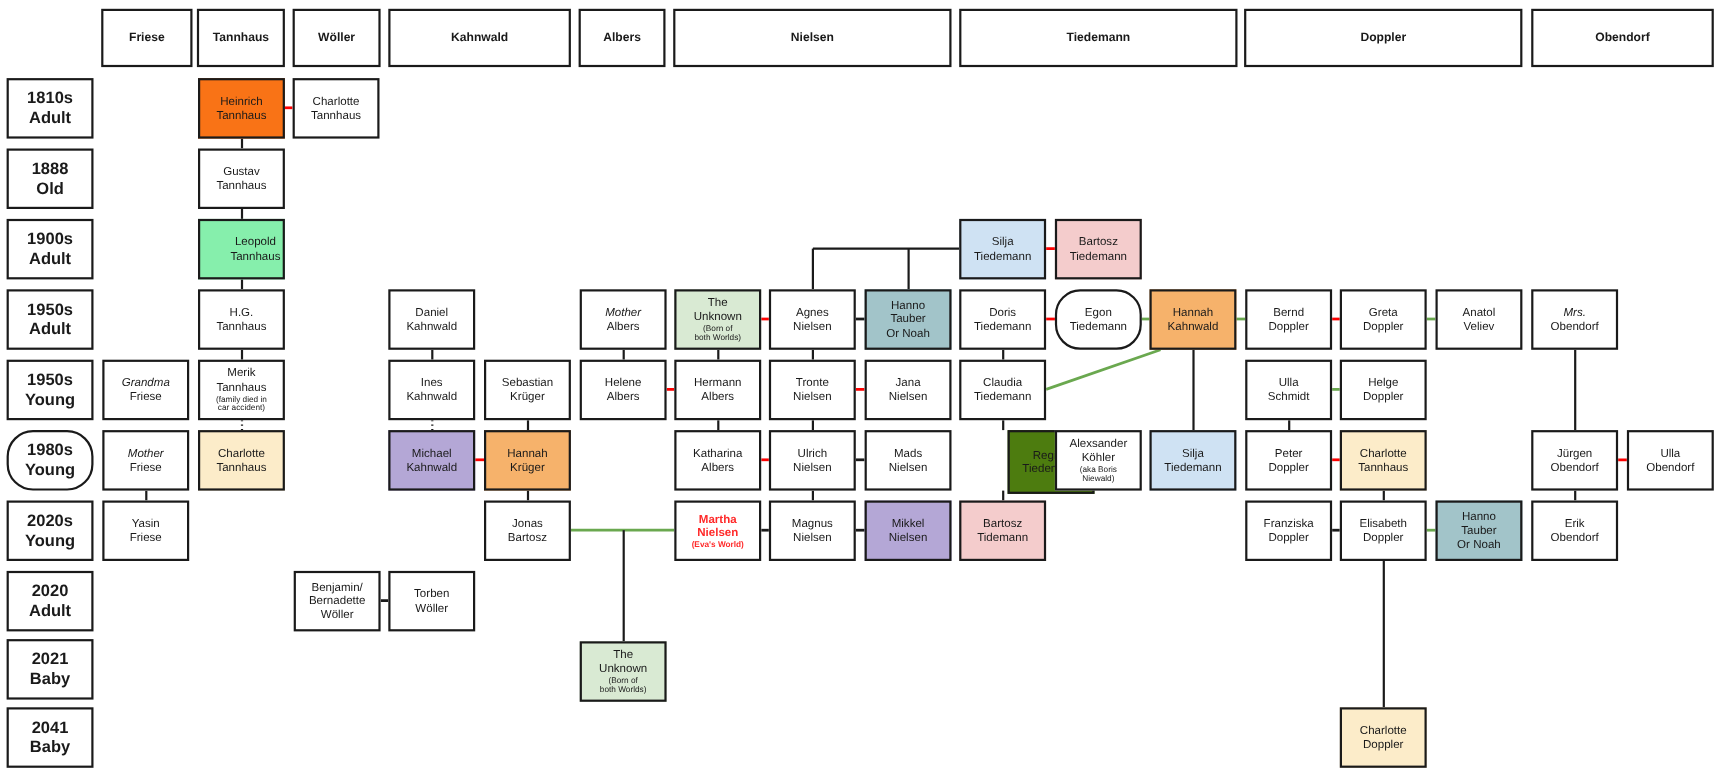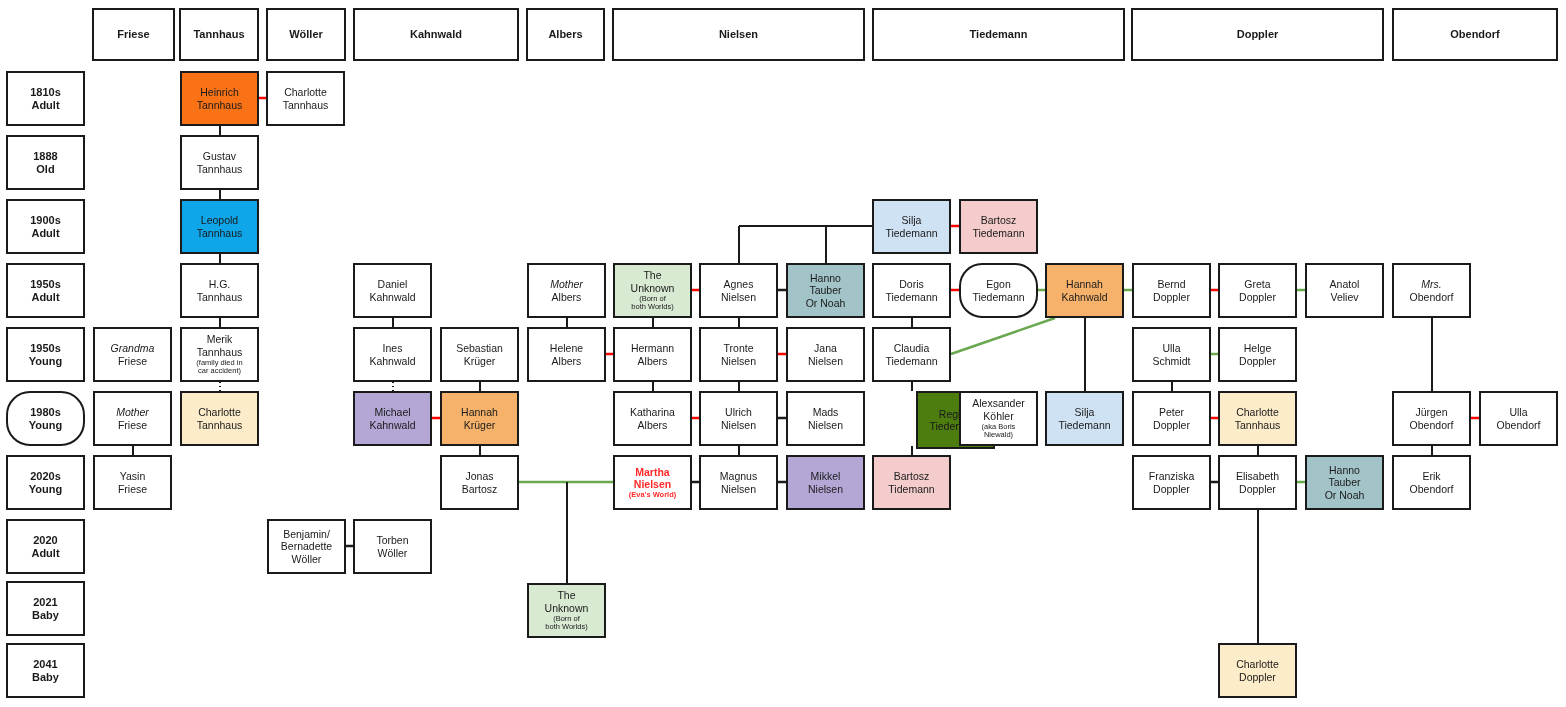--- a/index.html
+++ b/index.html
@@ -4,21 +4,21 @@
 <style>
   html,body{margin:0;padding:0;background:#ffffff;}
   body{font-family:"Liberation Sans","DejaVu Sans",sans-serif;}
   #stage{position:relative;width:1566px;height:707px;background:#fff;overflow:hidden;padding-left:13px;}
   #edges{position:absolute;left:0;top:0;width:1566px;height:707px;pointer-events:none;}
   .node{position:absolute;box-sizing:border-box;border:2px solid #1a1a1a;background:#ffffff;
         display:flex;align-items:center;justify-content:center;text-align:center;
         font-size:10.5px;line-height:1.18;color:#1a1a1a;padding:2px;}
   .node .tx{display:block;white-space:pre-line;}
   .hdr{font-weight:bold;font-size:11px;}
-  .era{font-weight:bold;font-size:11px;}
+  .era{font-weight:bold;font-size:15px;}
   .ital{font-style:italic;}
   .sub{display:block;font-size:7.5px;line-height:1.1;margin-top:1px;}
   .red-text{color:#ff2a2a;font-weight:bold;}
   .red-text .sub{color:#ff2a2a;font-weight:bold;}
 </style>
 </head>
 <body>
 
 <div id="stage">
   <svg id="edges" viewBox="0 0 1566 707" xmlns="http://www.w3.org/2000/svg">
@@ -149,21 +149,21 @@
 Tannhaus</span>
     </div>
     <div class="node " style="left: 266px; top: 71px; width: 79px; height: 55px; background: rgb(255, 255, 255);">
       <span class="tx">Charlotte
 Tannhaus</span>
     </div>
     <div class="node " style="left: 180px; top: 135px; width: 79px; height: 55px; background: rgb(255, 255, 255);">
       <span class="tx">Gustav
 Tannhaus</span>
     </div>
-    <div class="node " style="left: 180px; top: 199px; width: 79px; height: 55px; background: #0ea5e9;">
+    <div class="node " style="left: 180px; top: 199px; width: 79px; height: 55px; background: #86efac; justify-content: flex-end;">
       <span class="tx">Leopold
 Tannhaus</span>
     </div>
     <div class="node " style="left: 180px; top: 263px; width: 79px; height: 55px; background: rgb(255, 255, 255);">
       <span class="tx">H.G.
 Tannhaus</span>
     </div>
     <div class="node " style="left: 93px; top: 327px; width: 79px; height: 55px; background: rgb(255, 255, 255);">
       <span class="tx"><i class="ital">Grandma</i>
 Friese</span>

